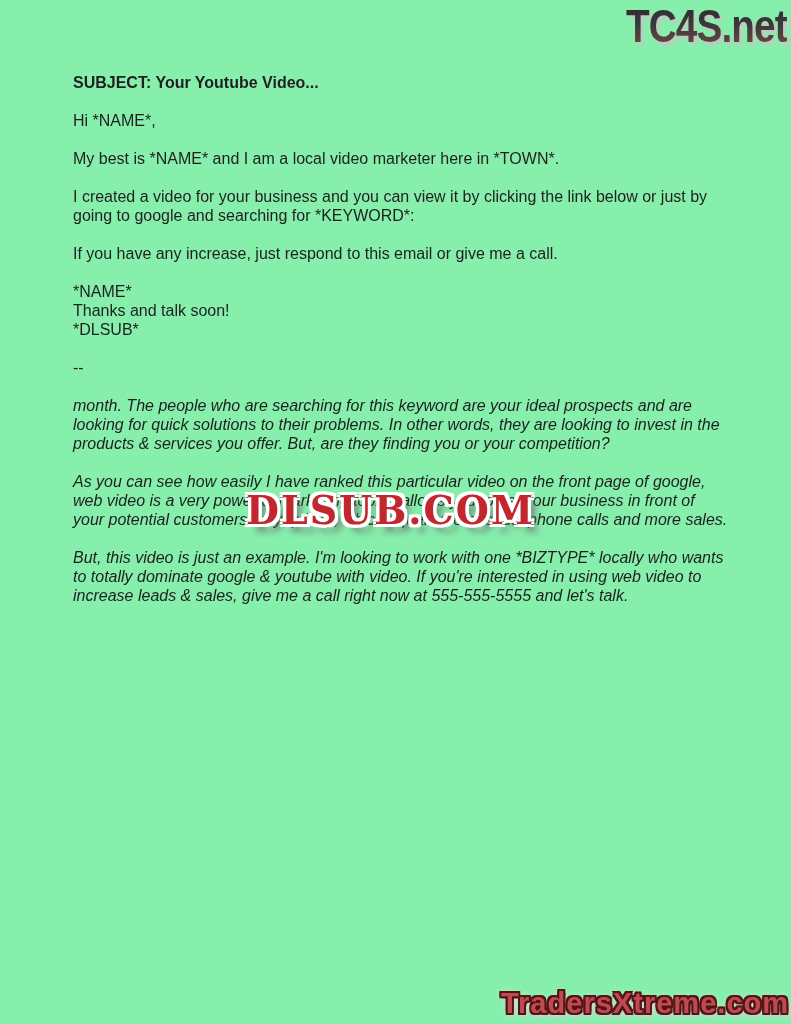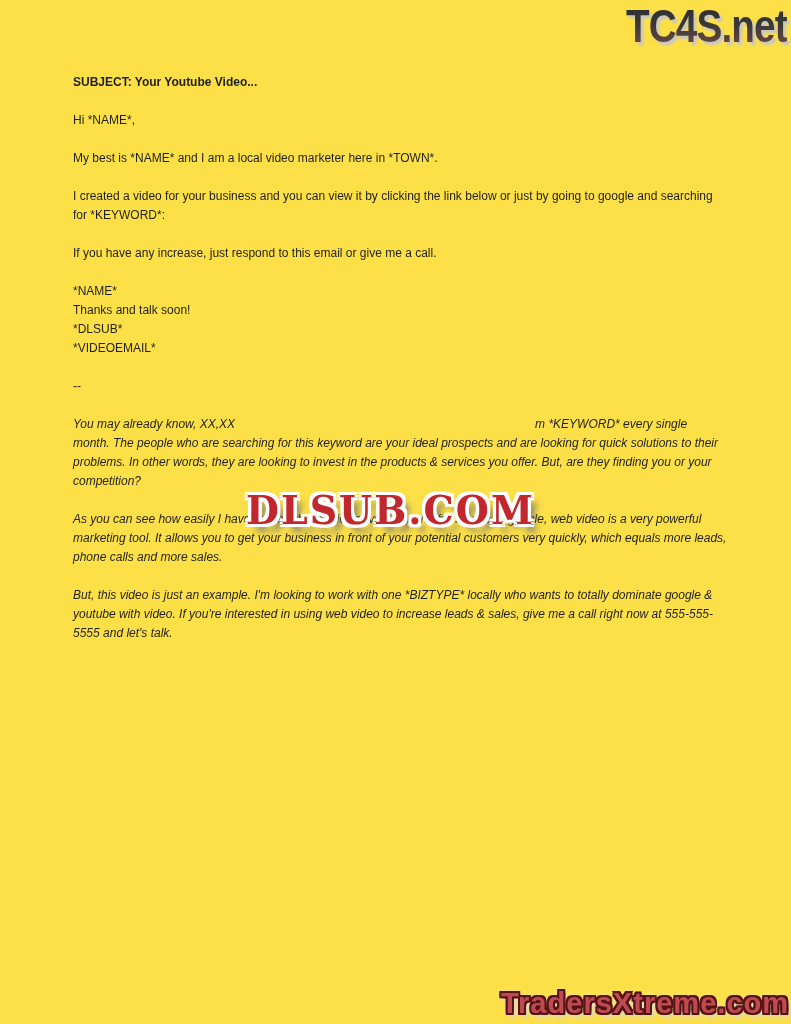--- a/index.html
+++ b/index.html
@@ -4,21 +4,21 @@
 <style>
   html, body {
     margin: 0;
     padding: 0;
     background: #ffffff;
   }
   .page {
     position: relative;
     width: 791px;
     height: 1024px;
-    background: #fde047;
+    background: #86efac;
     overflow: hidden;
     font-family: "Liberation Sans", sans-serif;
     color: #1f1f1f;
   }
 
   
   .logo-top {
     position: absolute;
     top: 0px;
     right: 4px;
@@ -35,21 +35,21 @@
     filter: drop-shadow(3px 3px 1px #c6c6c6);
     white-space: nowrap;
   }
 
   
   .content {
     position: absolute;
     left: 73px;
     top: 73px;
     width: 655px;
-    font-size: 12px;
+    font-size: 16px;
     line-height: 19px;
   }
   .content p, .content .para {
     margin: 0 0 19px 0;
   }
   .bold { font-weight: bold; }
   .italic { font-style: italic; }
   .sig-line { display: block; }
   .nowrap-line { white-space: nowrap; }
   .wm-gap {
@@ -118,30 +118,26 @@
 
     <p>I created a video for your business and you can view it by clicking the link below or just by going to google and searching for *KEYWORD*:</p>
 
 
     <p>If you have any increase, just respond to this email or give me a call.</p>
 
     <p>
       <span class="sig-line">*NAME*</span>
       <span class="sig-line">Thanks and talk soon!</span>
       <span class="sig-line">*DLSUB*</span>
-      <span class="sig-line">*VIDEOEMAIL*</span>
     </p>
 
     <p>--</p>
 
 
     <div class="para italic">
-      <div class="nowrap-line">
-        <span>You may already know, XX,XX</span><span class="wm-gap"></span><span>m *KEYWORD* every single</span>
-      </div>
       <div>month. The people who are searching for this keyword are your ideal prospects and are looking for quick solutions to their problems. In other words, they are looking to invest in the products &amp; services you offer. But, are they finding you or your competition?</div>
     </div>
 
     <p class="italic">As you can see how easily I have ranked this particular video on the front page of google, web video is a very powerful marketing tool. It allows you to get your business in front of your potential customers very quickly, which equals more leads, phone calls and more sales.</p>
 
     <p class="italic">But, this video is just an example. I'm looking to work with one *BIZTYPE* locally who wants to totally dominate google &amp; youtube with video. If you're interested in using web video to increase leads &amp; sales, give me a call right now at 555-555-5555 and let's talk.</p>
 
   </div>
 
   <div class="wm-center">DLSUB.COM</div>

